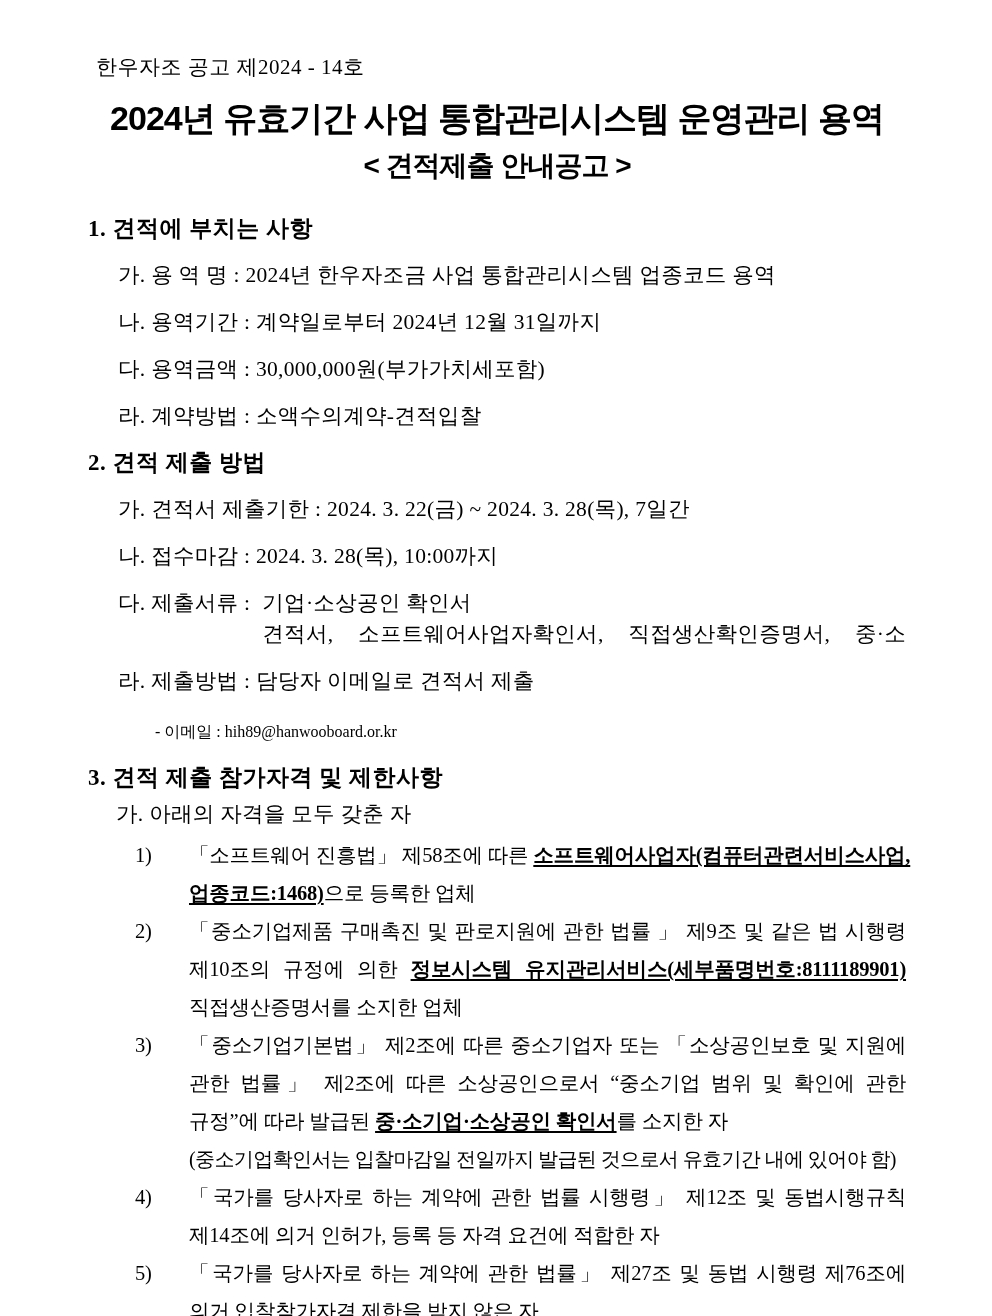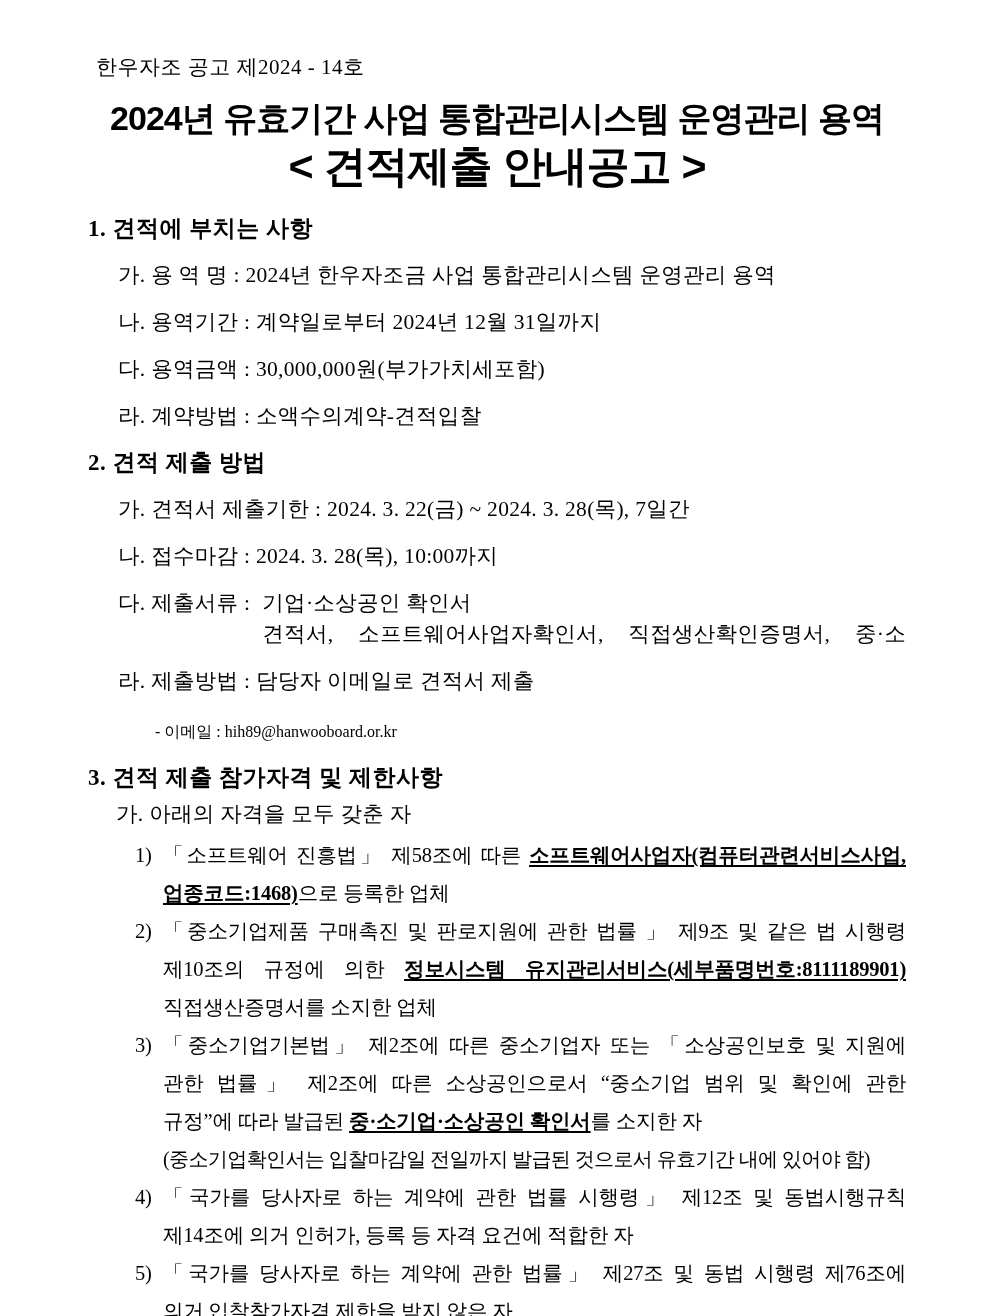--- a/index.html
+++ b/index.html
@@ -10,21 +10,21 @@
   }
   .inner { padding:54px 86px 0 88px; }
 
   .notice { font-size:21px; line-height:26px; margin-left:8px; letter-spacing:0.5px; }
 
   .title {
     text-align:center; font-family:"Liberation Sans", sans-serif;
     font-weight:800; font-size:34px; line-height:48px;
     letter-spacing:-1px; margin-top:14px;
   }
-  .subtitle { font-size:43px; }
+  .subtitle { font-size:28px; }
 
   .h { font-size:23px; font-weight:bold; line-height:30px; letter-spacing:0.5px; }
   .h1 { margin-top:24px; }
   .h2, .h3 { margin-top:16px; }
 
   .itm {
     font-size:21.5px; line-height:31px; margin-top:16px;
     padding-left:30px; white-space:nowrap; letter-spacing:0.3px;
   }
   .da { display:flex; white-space:normal; }
@@ -33,42 +33,42 @@
   .dline { line-height:31px; white-space:nowrap; }
 
   .sub { margin-top:19px; padding-left:67px; font-size:16px; line-height:31px; }
 
   .intro { font-size:21.5px; line-height:31px; margin-top:6px; padding-left:28px; letter-spacing:0.3px; }
 
   .nlist { margin-top:6px; padding-left:47px; }
   .nitem { display:flex; font-size:20.5px; letter-spacing:-0.2px; }
   .nnum { width:28px; flex:none; line-height:38px; }
   .nbody { flex:1; min-width:0; }
-  .tline { line-height:38px; white-space:nowrap; }
+  .tline { line-height:38px; white-space:nowrap;margin-left:26px; }
 
   .j { text-align:justify; text-align-last:justify; }
   .note { font-size:20px; letter-spacing:-0.6px; }
 
   .bu { font-weight:bold; text-decoration:underline; text-underline-offset:3px; text-decoration-thickness:1.5px; }
 </style>
 </head>
 <body>
 
 <div class="page">
   <div class="inner">
 
     <div class="notice">한우자조 공고 제2024 - 14호</div>
 
     <div class="title">
       <div>2024년 유효기간 사업 통합관리시스템 운영관리 용역</div>
       <div class="subtitle">&lt; 견적제출 안내공고 &gt;</div>
     </div>
 
     <div class="h h1">1. 견적에 부치는 사항</div>
-    <div class="itm">가. 용 역 명 : 2024년 한우자조금 사업 통합관리시스템 운영관리 용역</div>
+    <div class="itm">가. 용 역 명 : 2024년 한우자조금 사업 통합관리시스템 업종코드 용역</div>
     <div class="itm">나. 용역기간 : 계약일로부터 2024년 12월 31일까지</div>
     <div class="itm">다. 용역금액 : 30,000,000원(부가가치세포함)</div>
     <div class="itm">라. 계약방법 : 소액수의계약-견적입찰</div>
 
     <div class="h h2">2. 견적 제출 방법</div>
     <div class="itm">가. 견적서 제출기한 : 2024. 3. 22(금) ~ 2024. 3. 28(목), 7일간</div>
     <div class="itm">나. 접수마감 : 2024. 3. 28(목), 10:00까지</div>
     <div class="itm da">
       <span class="da-label">다. 제출서류 :</span>
       <div class="da-body">

